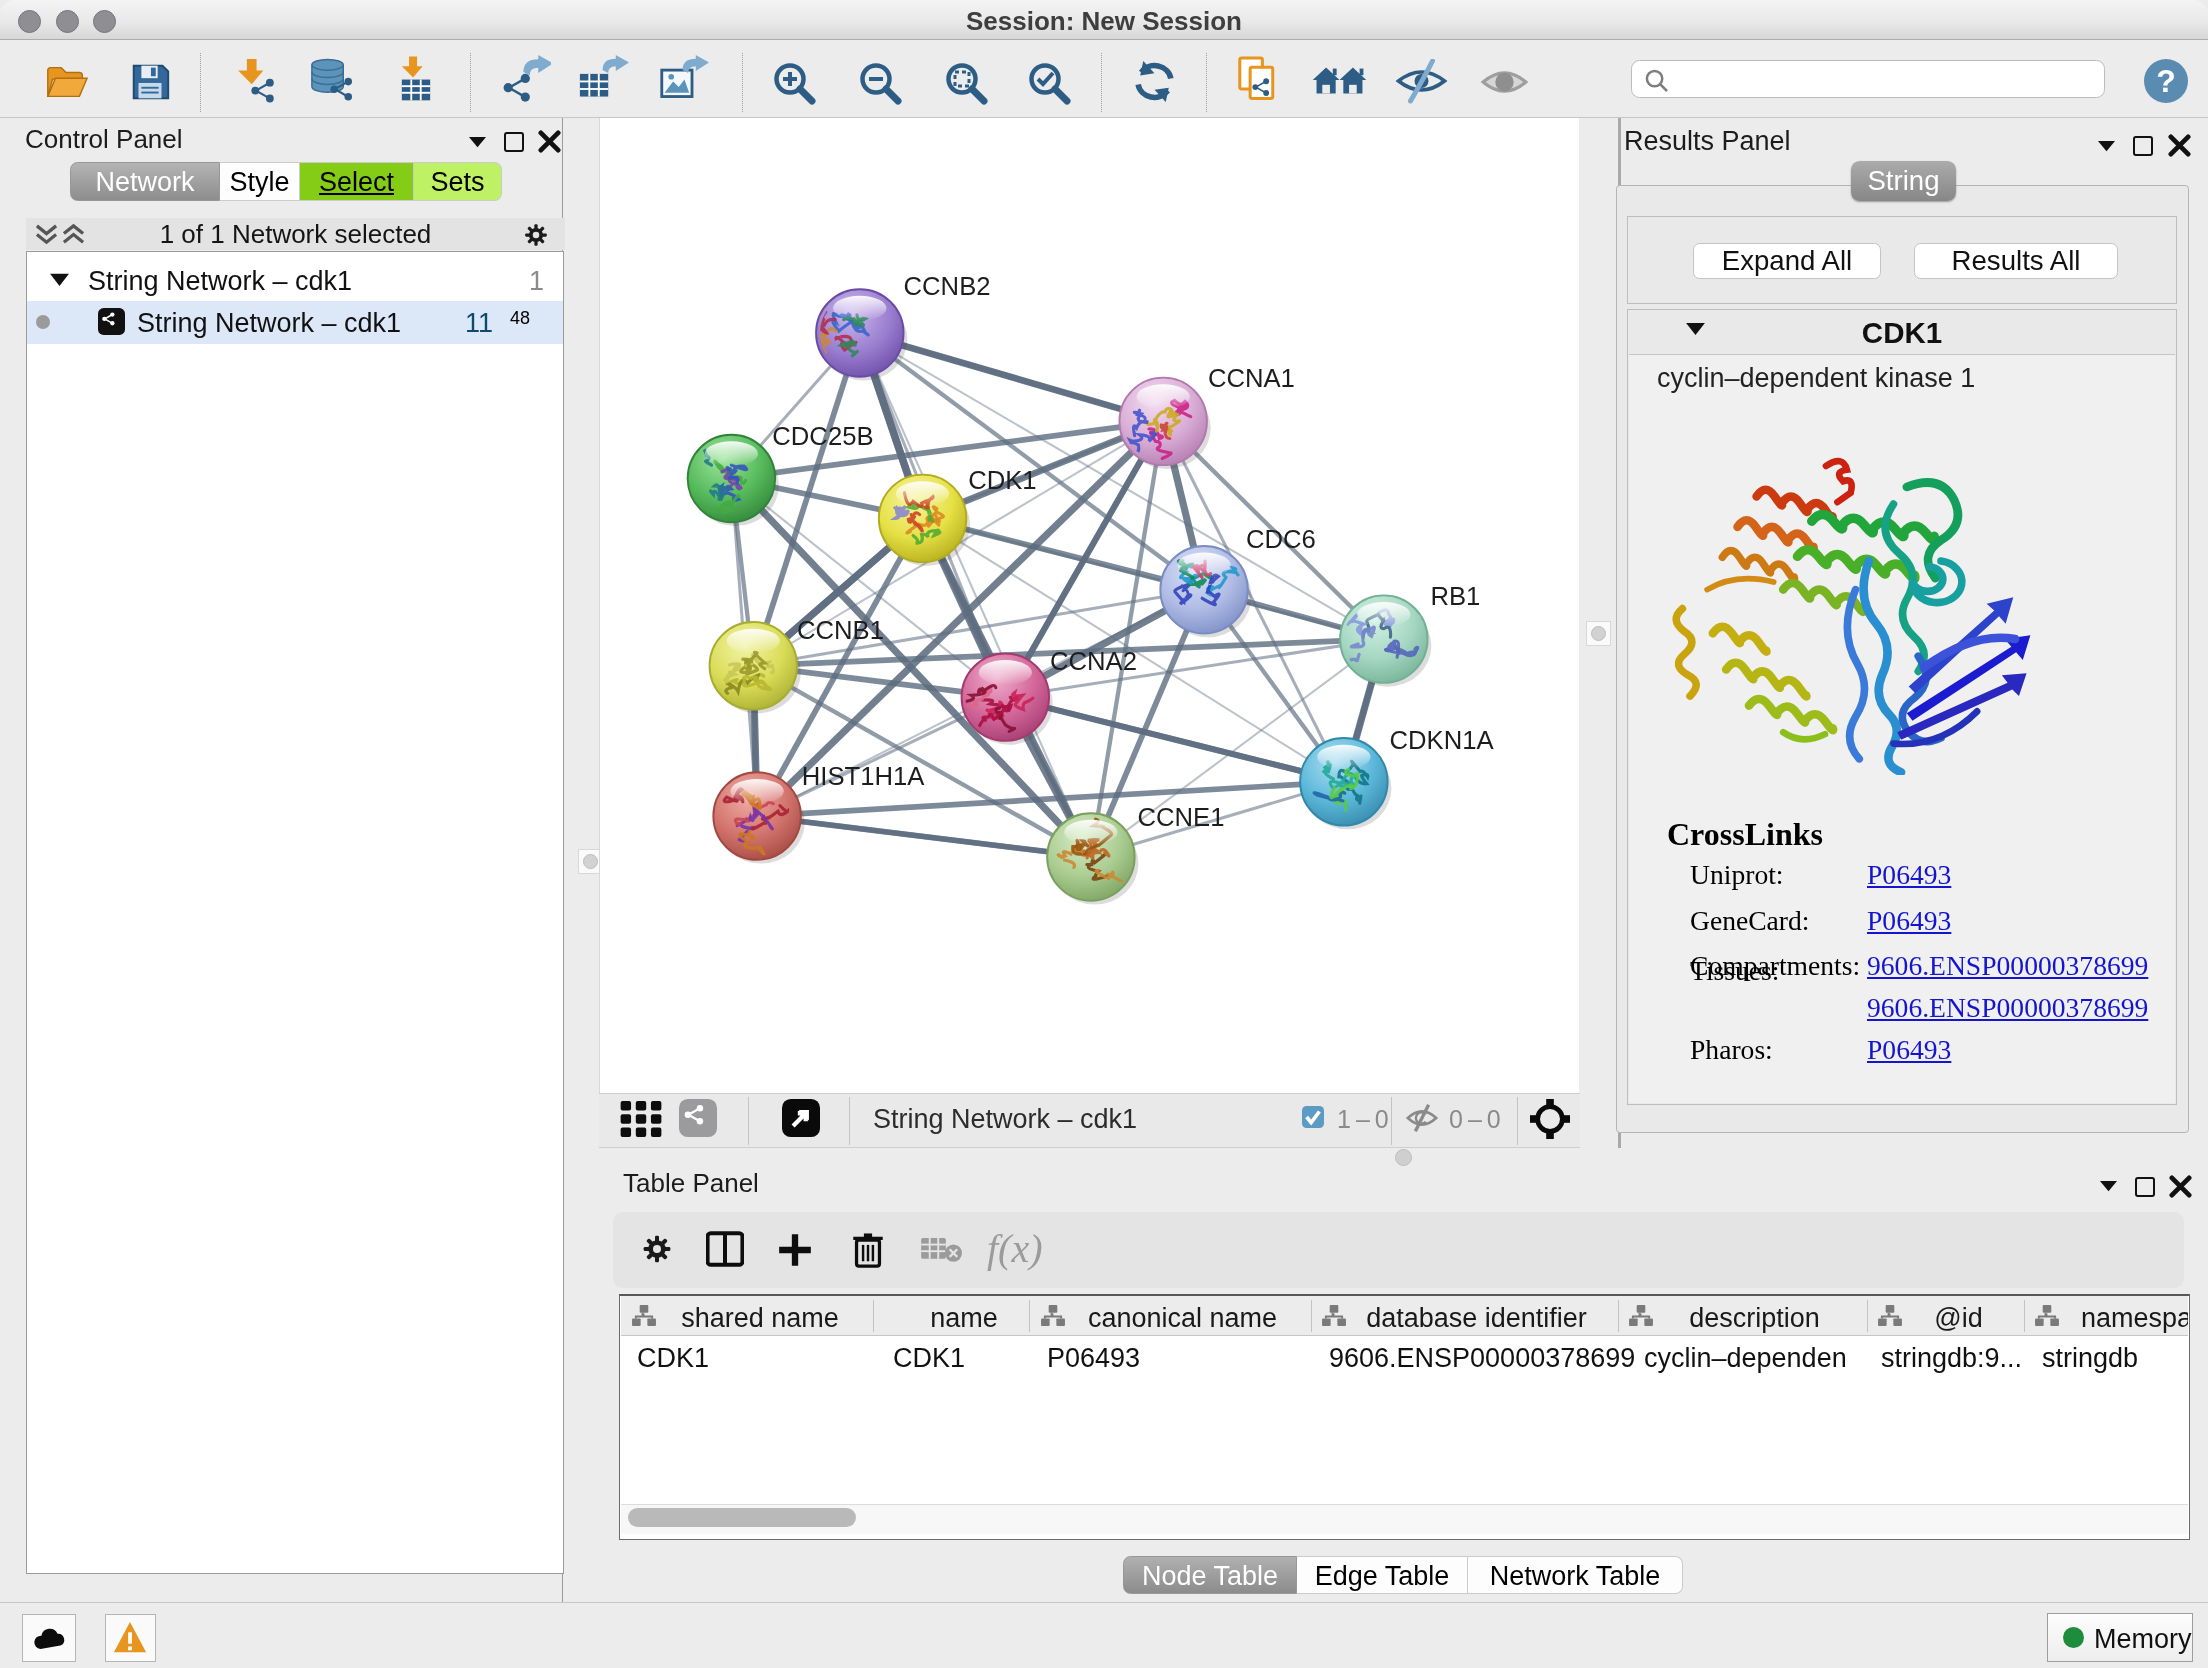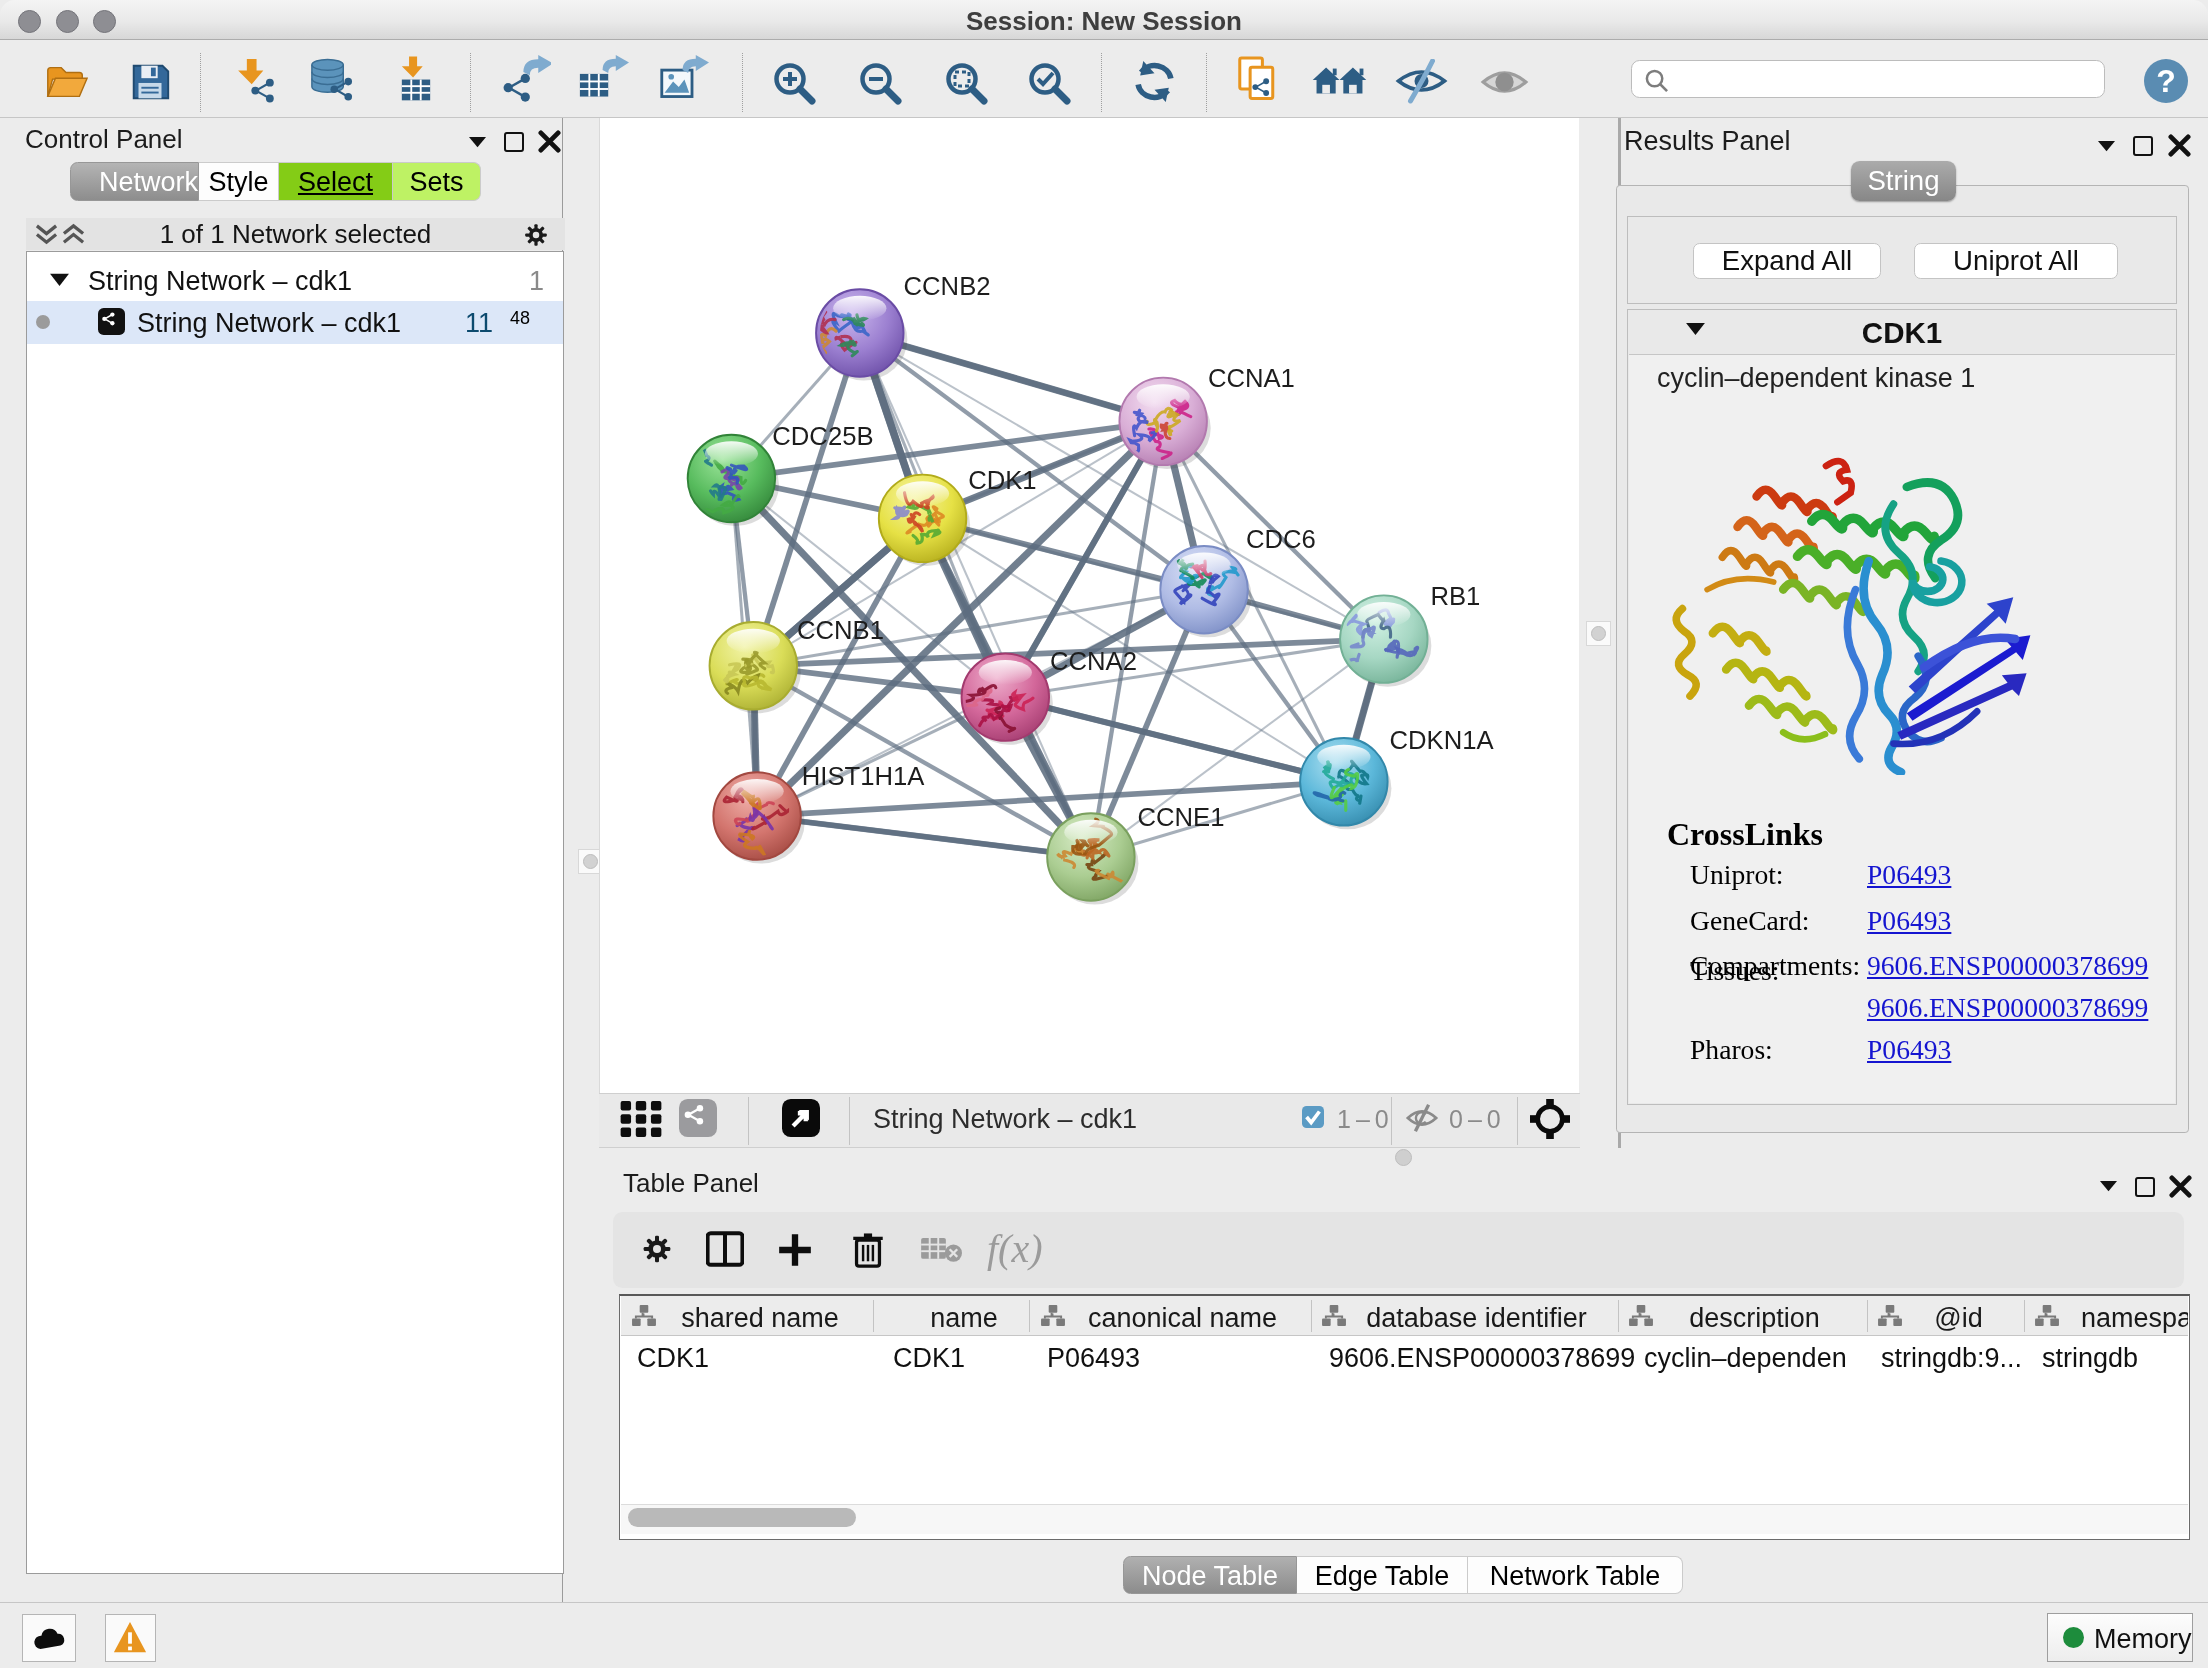--- a/index.html
+++ b/index.html
@@ -175,21 +175,21 @@
 <div class="abs" style="left:9.5px;top:118px;width:552px;height:1484px;background:#ececec;border-right:1.9px solid #9b9b9b;"></div>
 <div class="abs" style="left:25px;top:124px;font-size:26px;color:#1c1c1c;">Control Panel</div>
 <svg class="abs" style="left:468px;top:135px;" width="19" height="13.3" viewBox="0 0 20 14">
     <path d="M1 2 h18 l-9 11 z" fill="#111"></path>
   </svg>
 <div class="abs" style="left:504px;top:132px;width:16px;height:16px;border:2.9px solid #111;border-radius:2.9px;"></div>
 <svg class="abs" style="left:538px;top:130px;" width="23" height="23" viewBox="0 0 24 24">
     <path d="M3 3 L21 21 M21 3 L3 21" stroke="#111" stroke-width="5" stroke-linecap="round"></path>
   </svg>
 <div class="abs" style="left:70px;top:162px;height:39px;display:flex;font-size:27px;">
-<div style="width:129px;background:linear-gradient(#b4b4b4,#8d8d8d);color:#fff;border:1px solid #979797;border-radius:7.6px 0 0 7.6px;text-align:right;line-height:39px;box-sizing:border-box;">Network</div>
+<div style="width:150px;background:linear-gradient(#b4b4b4,#8d8d8d);color:#fff;border:1px solid #979797;border-radius:7.6px 0 0 7.6px;text-align:center;line-height:39px;box-sizing:border-box;">Network</div>
 <div style="width:80px;background:#fdfdfd;border:1px solid #cbcbcb;border-left:none;text-align:center;line-height:39px;box-sizing:border-box;">Style</div>
 <div style="width:114px;background:#84cc16;border:1px solid #cbcbcb;border-left:none;text-align:center;line-height:39px;box-sizing:border-box;text-decoration:underline;">Select</div>
 <div style="width:88px;background:#bef264;border:1px solid #cbcbcb;border-left:none;border-radius:0 7.6px 7.6px 0;text-align:center;line-height:39px;box-sizing:border-box;">Sets</div>
 </div>
 <div class="abs" style="left:26px;top:218px;width:539px;height:32px;background:#e3e3e3;"></div>
 <div class="abs" style="left:26px;top:218px;width:539px;height:32px;text-align:center;font-size:26px;color:#141414;line-height:32px;">1 of 1 Network selected</div>
 <svg class="abs" style="left:34px;top:223px;" width="25" height="23" viewBox="0 0 26 24">
     <g fill="none" stroke="#555" stroke-width="3.4">
       <path d="M3 3 l10 8 10-8"></path>
       <path d="M3 12 l10 8 10-8"></path>
@@ -595,21 +595,21 @@
     <path d="M1 2 h18 l-9 11 z" fill="#111"></path>
   </svg>
 <div class="abs" style="left:2133px;top:136px;width:16px;height:16px;border:2.9px solid #111;border-radius:2.9px;"></div>
 <svg class="abs" style="left:2168px;top:134px;" width="23" height="23" viewBox="0 0 24 24">
     <path d="M3 3 L21 21 M21 3 L3 21" stroke="#111" stroke-width="5" stroke-linecap="round"></path>
   </svg>
 <div class="abs" style="left:1616px;top:185px;width:573px;height:948px;background:#e9e9e9;border:1.9px solid #b4b4b4;border-radius:3.8px;box-sizing:border-box;"></div>
 <div class="abs" style="left:1851px;top:161px;width:105px;height:40px;background:linear-gradient(#ababab,#878787);border-radius:8.6px;color:#fff;font-size:27.6px;text-align:center;line-height:40px;box-shadow:0 1px 1.9px rgba(0,0,0,0.35);">String</div>
 <div class="abs" style="left:1627px;top:216px;width:550px;height:88px;background:#e9e9e9;border:1px solid #bdbdbd;box-sizing:border-box;"></div>
 <div class="abs" style="left:1693px;top:243px;width:186px;height:34px;background:#fff;border:1px solid #c4c4c4;border-radius:6.7px;font-size:27.6px;text-align:center;line-height:34px;color:#111;">Expand All</div>
-<div class="abs" style="left:1914px;top:243px;width:202px;height:34px;background:#fff;border:1px solid #c4c4c4;border-radius:6.7px;font-size:27.6px;text-align:center;line-height:34px;color:#111;">Uniprot All</div>
+<div class="abs" style="left:1914px;top:243px;width:202px;height:34px;background:#fff;border:1px solid #c4c4c4;border-radius:6.7px;font-size:27.6px;text-align:center;line-height:34px;color:#111;">Results All</div>
 <div class="abs" style="left:1627px;top:309px;width:550px;height:796px;background:#e9e9e9;border:1px solid #bdbdbd;box-sizing:border-box;"></div>
 <svg class="abs" style="left:1685px;top:321px;" width="21" height="16" viewBox="0 0 22 17">
     <path d="M1 2 h20 l-10 13 z" fill="#111"></path>
   </svg>
 <div class="abs" style="left:1627px;top:316px;width:550px;height:34px;text-align:center;font-size:29.5px;font-weight:bold;color:#111;">CDK1</div>
 <div class="abs" style="left:1629px;top:354px;width:546px;height:749px;background:#f0f0f0;border-top:1px solid #c6c6c6;box-sizing:border-box;"></div>
 <div class="abs" style="left:1657px;top:363px;font-size:27px;color:#222;">cyclin–dependent kinase 1</div>
 <svg class="abs" style="left:1669px;top:447px;" width="371" height="328" viewBox="0 0 390 345">
     <path d="M165 20 q18 -12 22 4 q-14 2 -4 12 q12 -4 8 12 l-14 10" fill="none" stroke="#cc2212" stroke-width="7" stroke-linecap="round"></path>
     <path d="M92 52 q9.5 -14 19 0 q9.5 14 7.6 7 q9.5 -14 19 0 q9.5 14 7.6 7 q9.5 -14 19 0 q9.5 14 7.6 7" fill="none" stroke="#cc3a10" stroke-width="9" stroke-linecap="round"></path>

